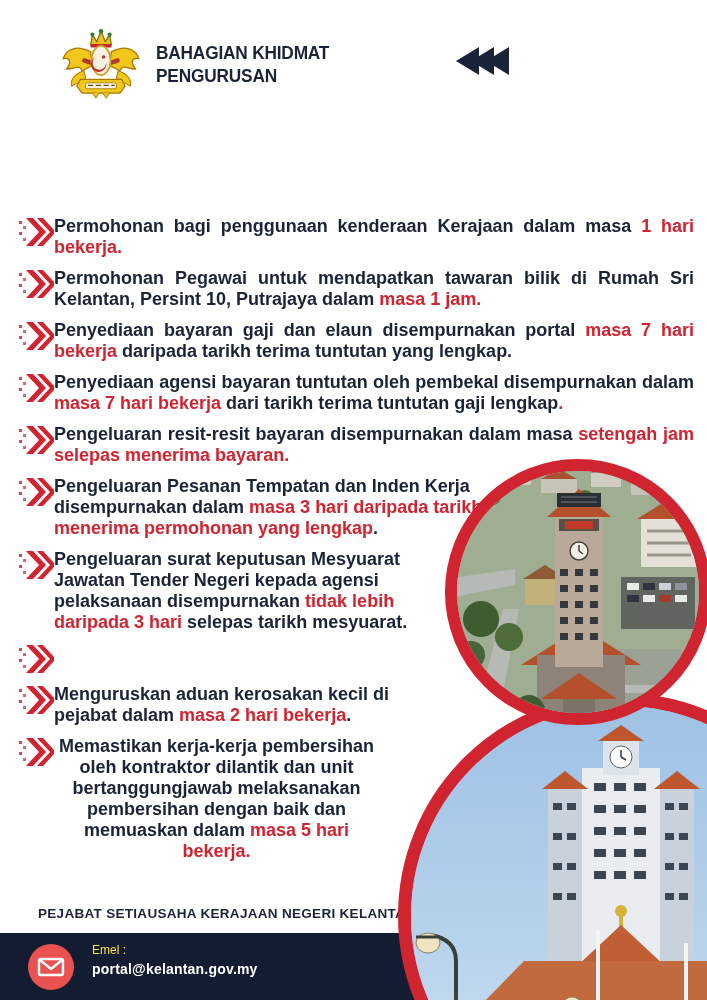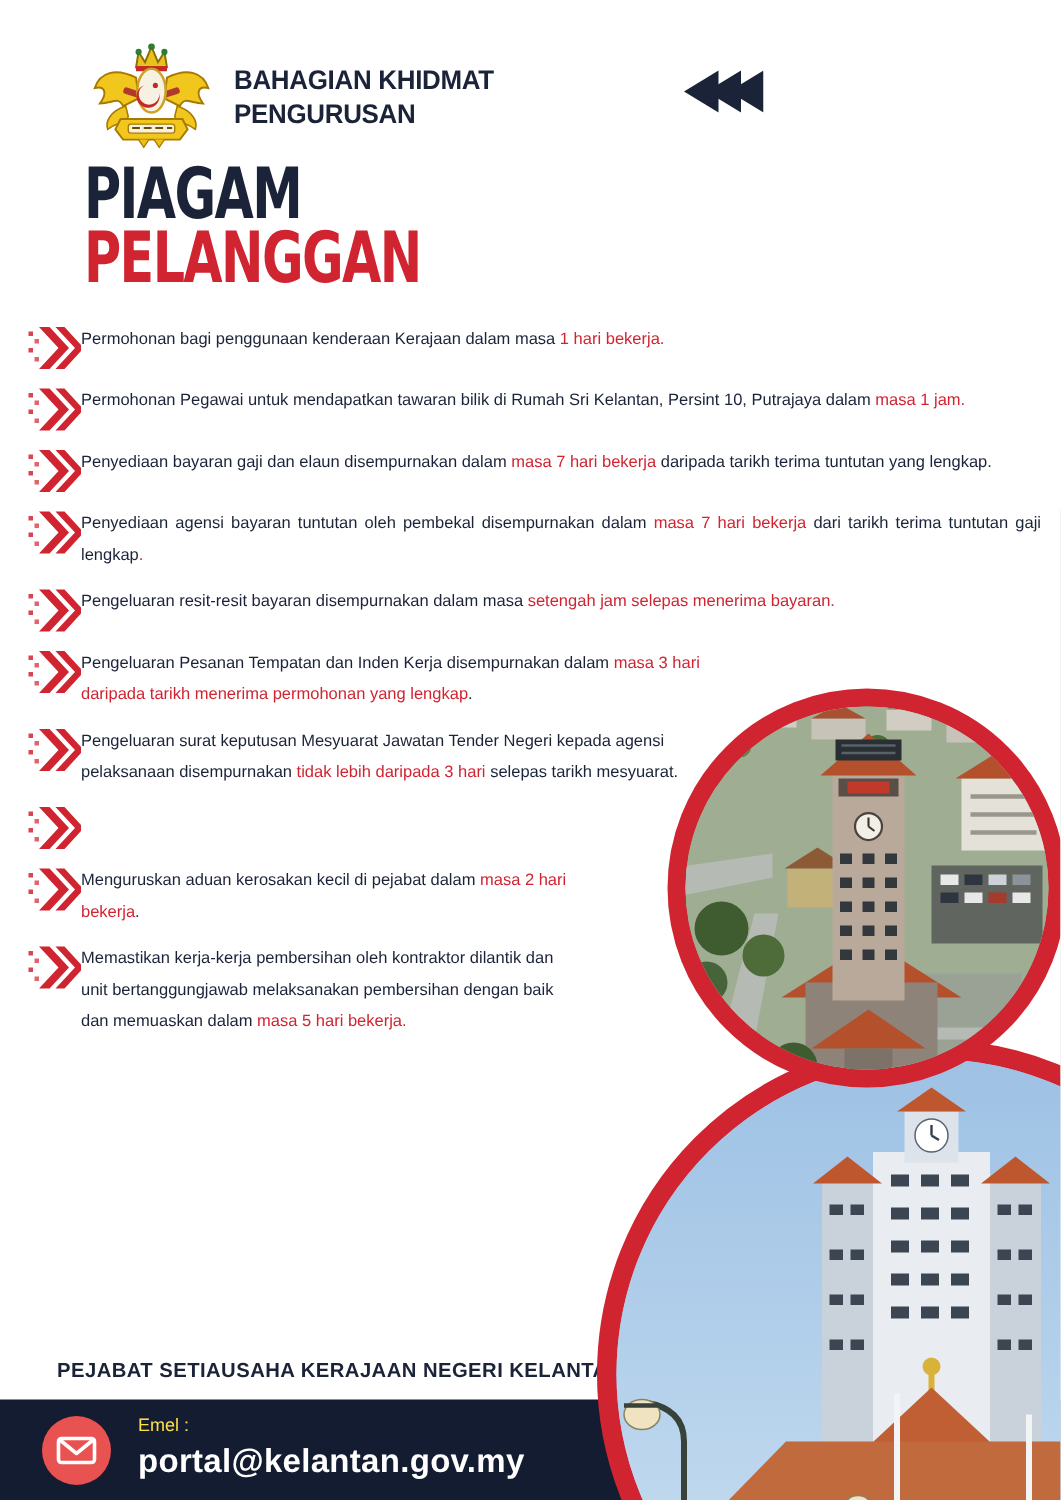--- a/index.html
+++ b/index.html
@@ -27,43 +27,43 @@
     font-family:"DejaVu Sans","Liberation Sans",sans-serif;
     font-weight:700;font-size:47px;line-height:.92;letter-spacing:-1.5px;
     transform:scaleX(.72);transform-origin:left top;white-space:nowrap;
   }
   .title .l1{color:var(--navy);}
   .title .l2{color:var(--red);}
   
   .items{position:absolute;left:18px;top:216px;width:676px;display:flex;flex-direction:column;gap:10px;z-index:2;}
   .item{display:flex;align-items:flex-start;}
   .item .bullet{flex:0 0 36px;width:36px;height:30px;padding-top:1px;}
-  .item .txt{font-weight:400;font-size:11px;line-height:21px;color:var(--navy);margin-left:6px;}
+  .item .txt{font-weight:700;font-size:18px;line-height:21px;color:var(--navy);margin-left:6px;}
   .item-1 .txt,.item-2 .txt,.item-3 .txt,.item-4 .txt,.item-5 .txt{flex:1;text-align:justify;}
   .item-6  .txt{max-width:430px;}
   .item-7  .txt{max-width:418px;}
   .item-8  .txt{max-width:398px;}
   .item-9  .txt{max-width:352px;}
-  .item-10 .txt{max-width:325px;}
+  .item-10 .txt{max-width:325px;text-align:center;}
   .seg-n{color:var(--navy);}
   .seg-r{color:var(--red);}
   
   .circle{position:absolute;border-radius:50%;box-sizing:border-box;overflow:hidden;border:13px solid var(--red);}
   .circle svg{position:absolute;left:-13px;top:-13px;}
   .circle-bottom{left:398px;top:693px;width:446px;height:446px;z-index:5;background:#aecbe8;}
   .circle-top{left:445px;top:459px;width:266px;height:266px;z-index:6;background:#9fae93;border-width:12px;}
   .circle-top svg{left:-12px;top:-12px;}
   
   .office{position:absolute;left:38px;top:906px;font-size:13.5px;font-weight:700;
           color:var(--navy);letter-spacing:.3px;z-index:2;}
   .footer-bar{position:absolute;left:0;bottom:0;width:707px;height:67px;background:var(--footer-bar);z-index:3;}
   .email-icon{position:absolute;left:28px;top:11px;width:46px;height:46px;}
   .email-block{position:absolute;left:92px;top:10px;color:#fff;}
   .email-label{font-size:12px;color:#fde047;font-weight:400;}
-  .email-addr{font-size:22px;font-weight:700;margin-top:4px;letter-spacing:.2px;}
+  .email-addr{font-size:14px;font-weight:700;margin-top:4px;letter-spacing:.2px;}
 </style>
 </head>
 <body>
 
 <div class="page">
 
   <div class="header">
     <svg class="crest" viewBox="0 0 100 100">
 
       <path d="M38,30 C22,22 10,26 6,38 C14,36 16,42 10,50 C20,50 24,44 28,52 L40,46 Z" fill="#f2c71d" stroke="#a87900" stroke-width="1.5"></path>
@@ -94,24 +94,20 @@
       <div>PENGURUSAN</div>
     </div>
   </div>
 
   <svg class="arrows" viewBox="0 0 54 30">
     <polygon points="24,1 24,29 1,15" fill="#1b2338"></polygon>
     <polygon points="39,1 39,29 16,15" fill="#1b2338"></polygon>
     <polygon points="54,1 54,29 31,15" fill="#1b2338"></polygon>
   </svg>
 
-  <div class="title">
-    <div class="l1">PIAGAM</div>
-    <div class="l2">PELANGGAN</div>
-  </div>
 
   <div class="items">
       <div class="item item-1">
       <svg class="bullet" viewBox="0 0 36 30">
         <rect x="1" y="4" width="3" height="3" fill="#d02431" opacity=".85"></rect>
         <rect x="5" y="9" width="3" height="3" fill="#d02431" opacity=".7"></rect>
         <rect x="1" y="15" width="3" height="3" fill="#d02431" opacity=".85"></rect>
         <rect x="5" y="21" width="3" height="3" fill="#d02431" opacity=".7"></rect>
         <polygon points="8,1 21,15 8,29 15,29 28,15 15,1" fill="#d02431"></polygon>
         <polygon points="19,1 32,15 19,29 25,29 36,17 36,13 25,1" fill="#d02431"></polygon>
@@ -131,21 +127,21 @@
     </div>
       <div class="item item-3">
       <svg class="bullet" viewBox="0 0 36 30">
         <rect x="1" y="4" width="3" height="3" fill="#d02431" opacity=".85"></rect>
         <rect x="5" y="9" width="3" height="3" fill="#d02431" opacity=".7"></rect>
         <rect x="1" y="15" width="3" height="3" fill="#d02431" opacity=".85"></rect>
         <rect x="5" y="21" width="3" height="3" fill="#d02431" opacity=".7"></rect>
         <polygon points="8,1 21,15 8,29 15,29 28,15 15,1" fill="#d02431"></polygon>
         <polygon points="19,1 32,15 19,29 25,29 36,17 36,13 25,1" fill="#d02431"></polygon>
       </svg>
-      <p class="txt" style="margin:0;"><span class="seg-n">Penyediaan bayaran gaji dan elaun disempurnakan dalam </span><span class="seg-r">masa 7 hari bekerja</span><span class="seg-n"> daripada tarikh terima tuntutan yang lengkap.</span></p>
+      <p class="txt" style="margin:0;"><span class="seg-n">Penyediaan bayaran gaji dan elaun disempurnakan portal </span><span class="seg-r">masa 7 hari bekerja</span><span class="seg-n"> daripada tarikh terima tuntutan yang lengkap.</span></p>
     </div>
       <div class="item item-4">
       <svg class="bullet" viewBox="0 0 36 30">
         <rect x="1" y="4" width="3" height="3" fill="#d02431" opacity=".85"></rect>
         <rect x="5" y="9" width="3" height="3" fill="#d02431" opacity=".7"></rect>
         <rect x="1" y="15" width="3" height="3" fill="#d02431" opacity=".85"></rect>
         <rect x="5" y="21" width="3" height="3" fill="#d02431" opacity=".7"></rect>
         <polygon points="8,1 21,15 8,29 15,29 28,15 15,1" fill="#d02431"></polygon>
         <polygon points="19,1 32,15 19,29 25,29 36,17 36,13 25,1" fill="#d02431"></polygon>
       </svg>

